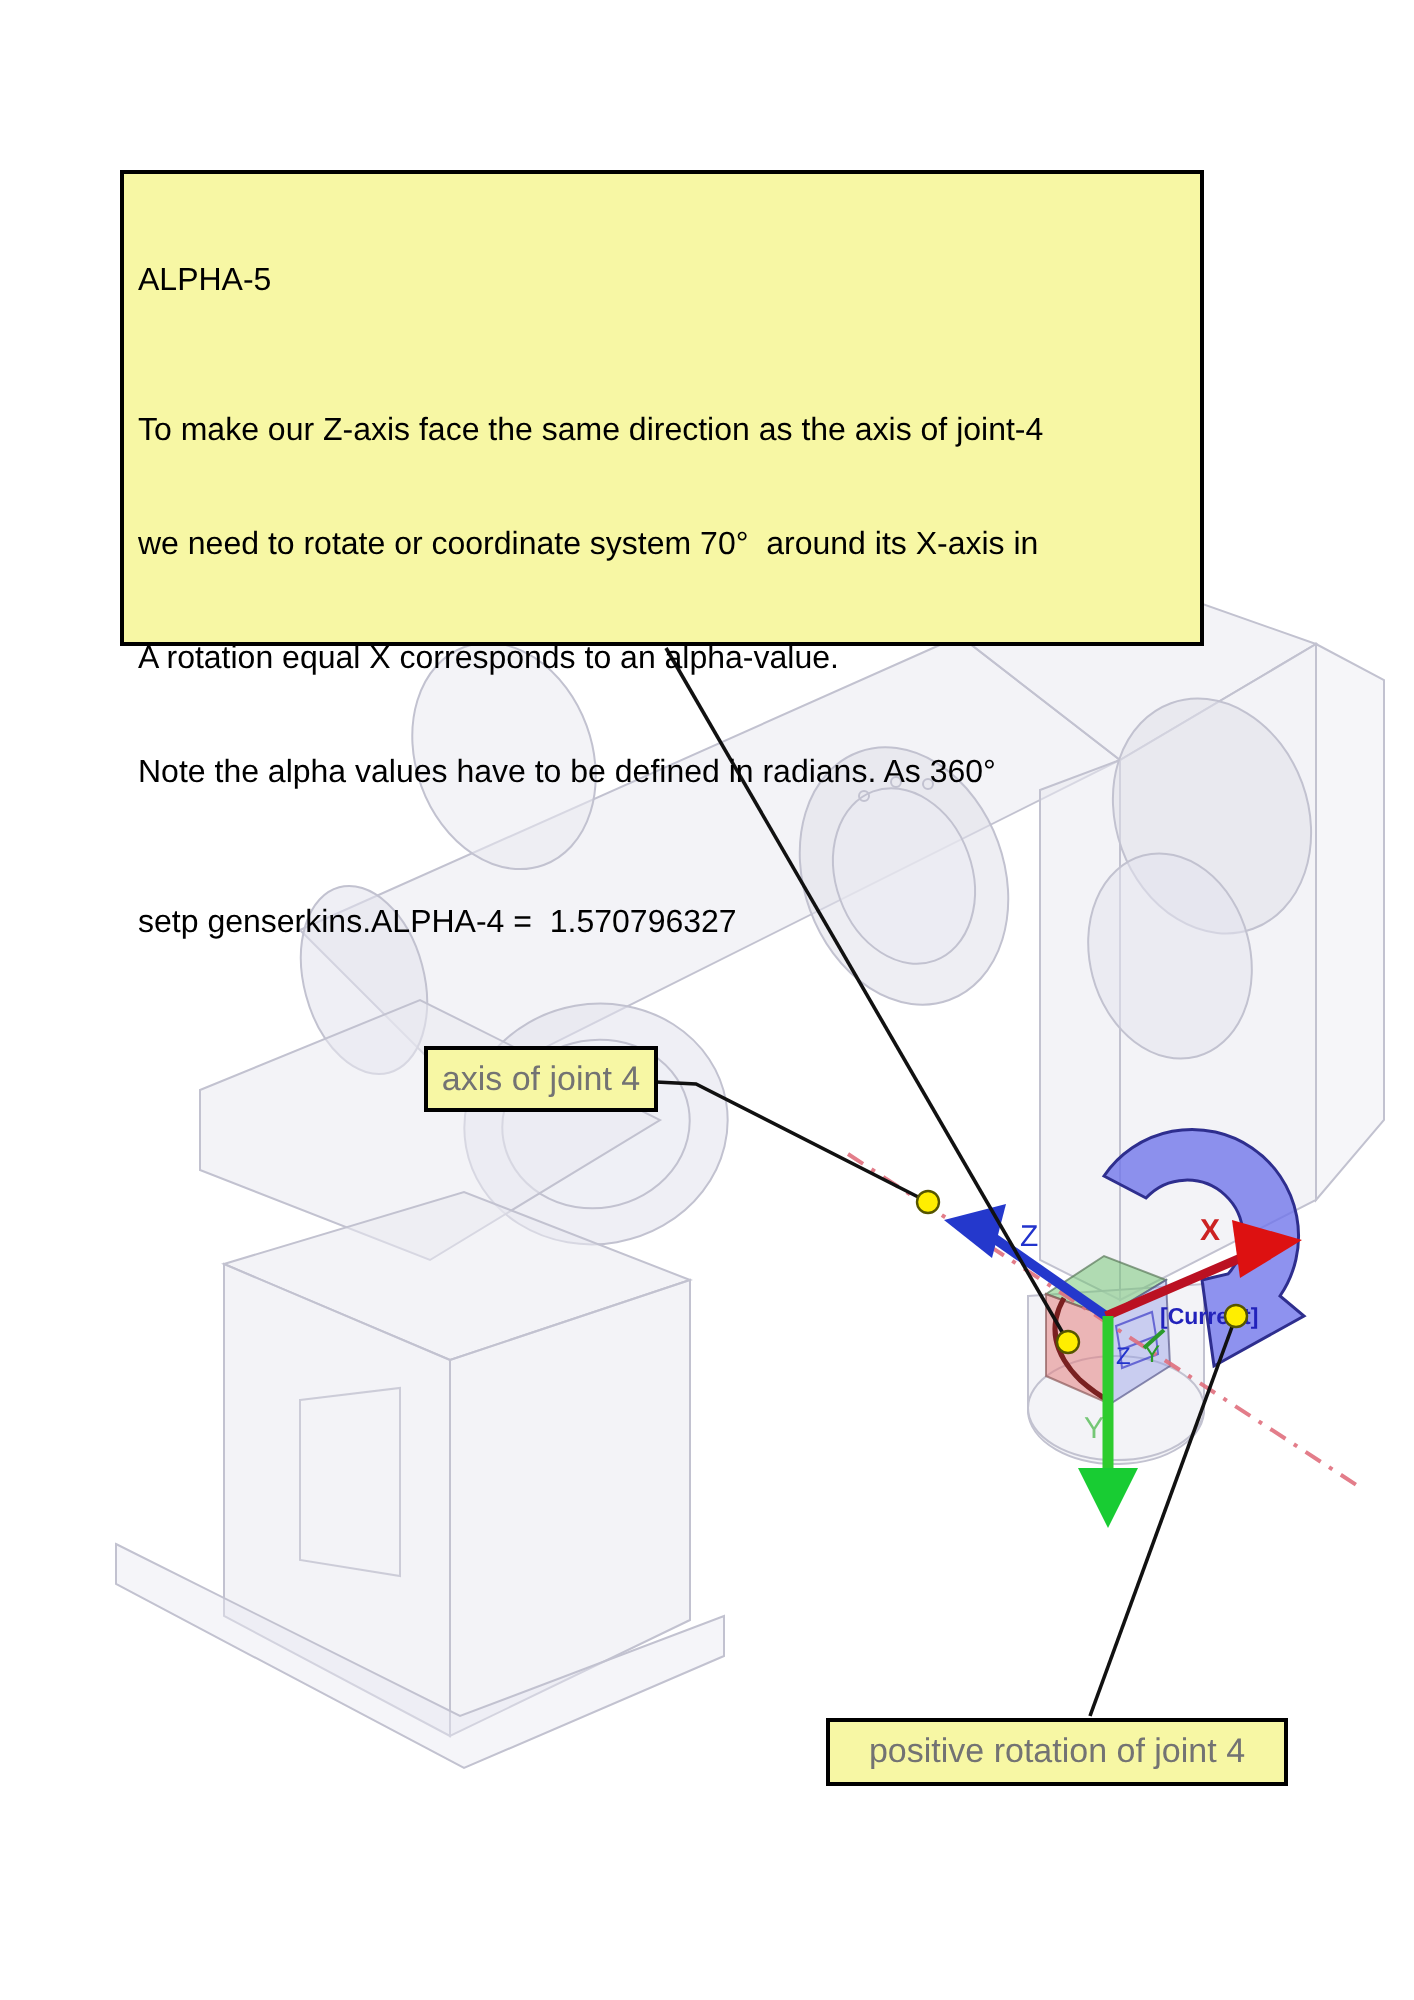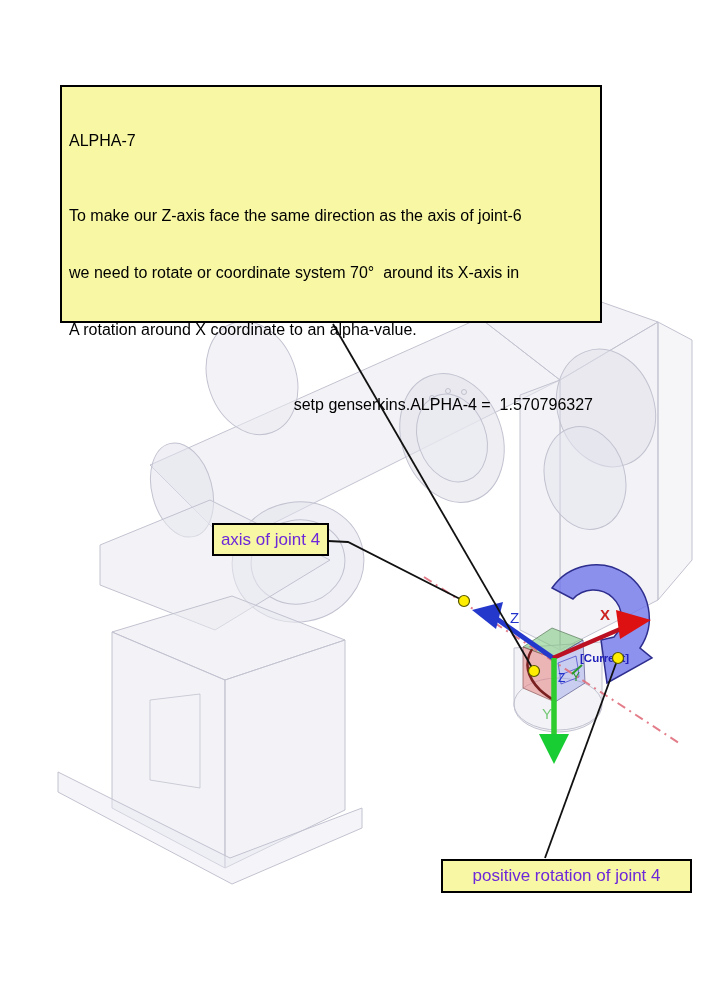--- a/index.html
+++ b/index.html
@@ -17,33 +17,33 @@
     background:#f7f7a4;
     border:2px solid #000;
     box-sizing:border-box;
     padding:6px 7px;
     color:#000;
     font-size:16px;
     line-height:19px;
     white-space:pre;
   }
   .note-title{margin-bottom:18px;}
-  .note-cmd{margin-top:18px;text-align:right;}
+  .note-cmd{margin-top:18px;}
   .callout{
     position:absolute;
     background:#f7f7a4;
     border:2px solid #000;
     box-sizing:border-box;
-    color:#6d28d9;
+    color:#737373;
     font-size:17px;
     text-align:center;
     white-space:nowrap;
   }
   .callout-axis{left:212px;top:523px;width:117px;height:33px;line-height:29px;}
-  .callout-rot{left:441px;top:859px;width:251px;height:34px;line-height:30px;}
+  .callout-rot{left:413px;top:859px;width:231px;height:34px;line-height:30px;}
 </style>
 </head>
 <body>
 
 <div id="stage">
 
   <svg id="scene" width="707" height="1000" viewBox="0 0 707 1000">
 
     <g fill="#e9e9f1" fill-opacity="0.55" stroke="#c2c2d0" stroke-width="1">
 
@@ -118,23 +118,24 @@
     <line x1="333" y1="324" x2="534" y2="671" stroke="#111" stroke-width="1.8"></line>
     <polyline points="328,541 348,542 464,601" fill="none" stroke="#111" stroke-width="1.8"></polyline>
     <line x1="618" y1="658" x2="545" y2="858" stroke="#111" stroke-width="1.8"></line>
 
     <circle cx="464" cy="601" r="5.5" fill="#ffee00" stroke="#555500" stroke-width="1.2"></circle>
     <circle cx="534" cy="671" r="5.5" fill="#ffee00" stroke="#555500" stroke-width="1.2"></circle>
     <circle cx="618" cy="658" r="5.5" fill="#ffee00" stroke="#555500" stroke-width="1.2"></circle>
   </svg>
 
   <div class="note-box">
-    <div class="note-title">ALPHA-7</div>
-    <div>To make our Z-axis face the same direction as the axis of joint-6</div>
+    <div class="note-title">ALPHA-5</div>
+    <div>To make our Z-axis face the same direction as the axis of joint-4</div>
     <div>we need to rotate or coordinate system 70°  around its X-axis in</div>
-    <div>A rotation around X coordinate to an alpha-value.</div>
+    <div>A rotation equal X corresponds to an alpha-value.</div>
+    <div>Note the alpha values have to be defined in radians. As 360°</div>
     <div class="note-cmd">setp genserkins.ALPHA-4 =  1.570796327</div>
   </div>
 
   <div class="callout callout-axis">axis of joint 4</div>
   <div class="callout callout-rot">positive rotation of joint 4</div>
 
 </div>
 
 </body></html>

